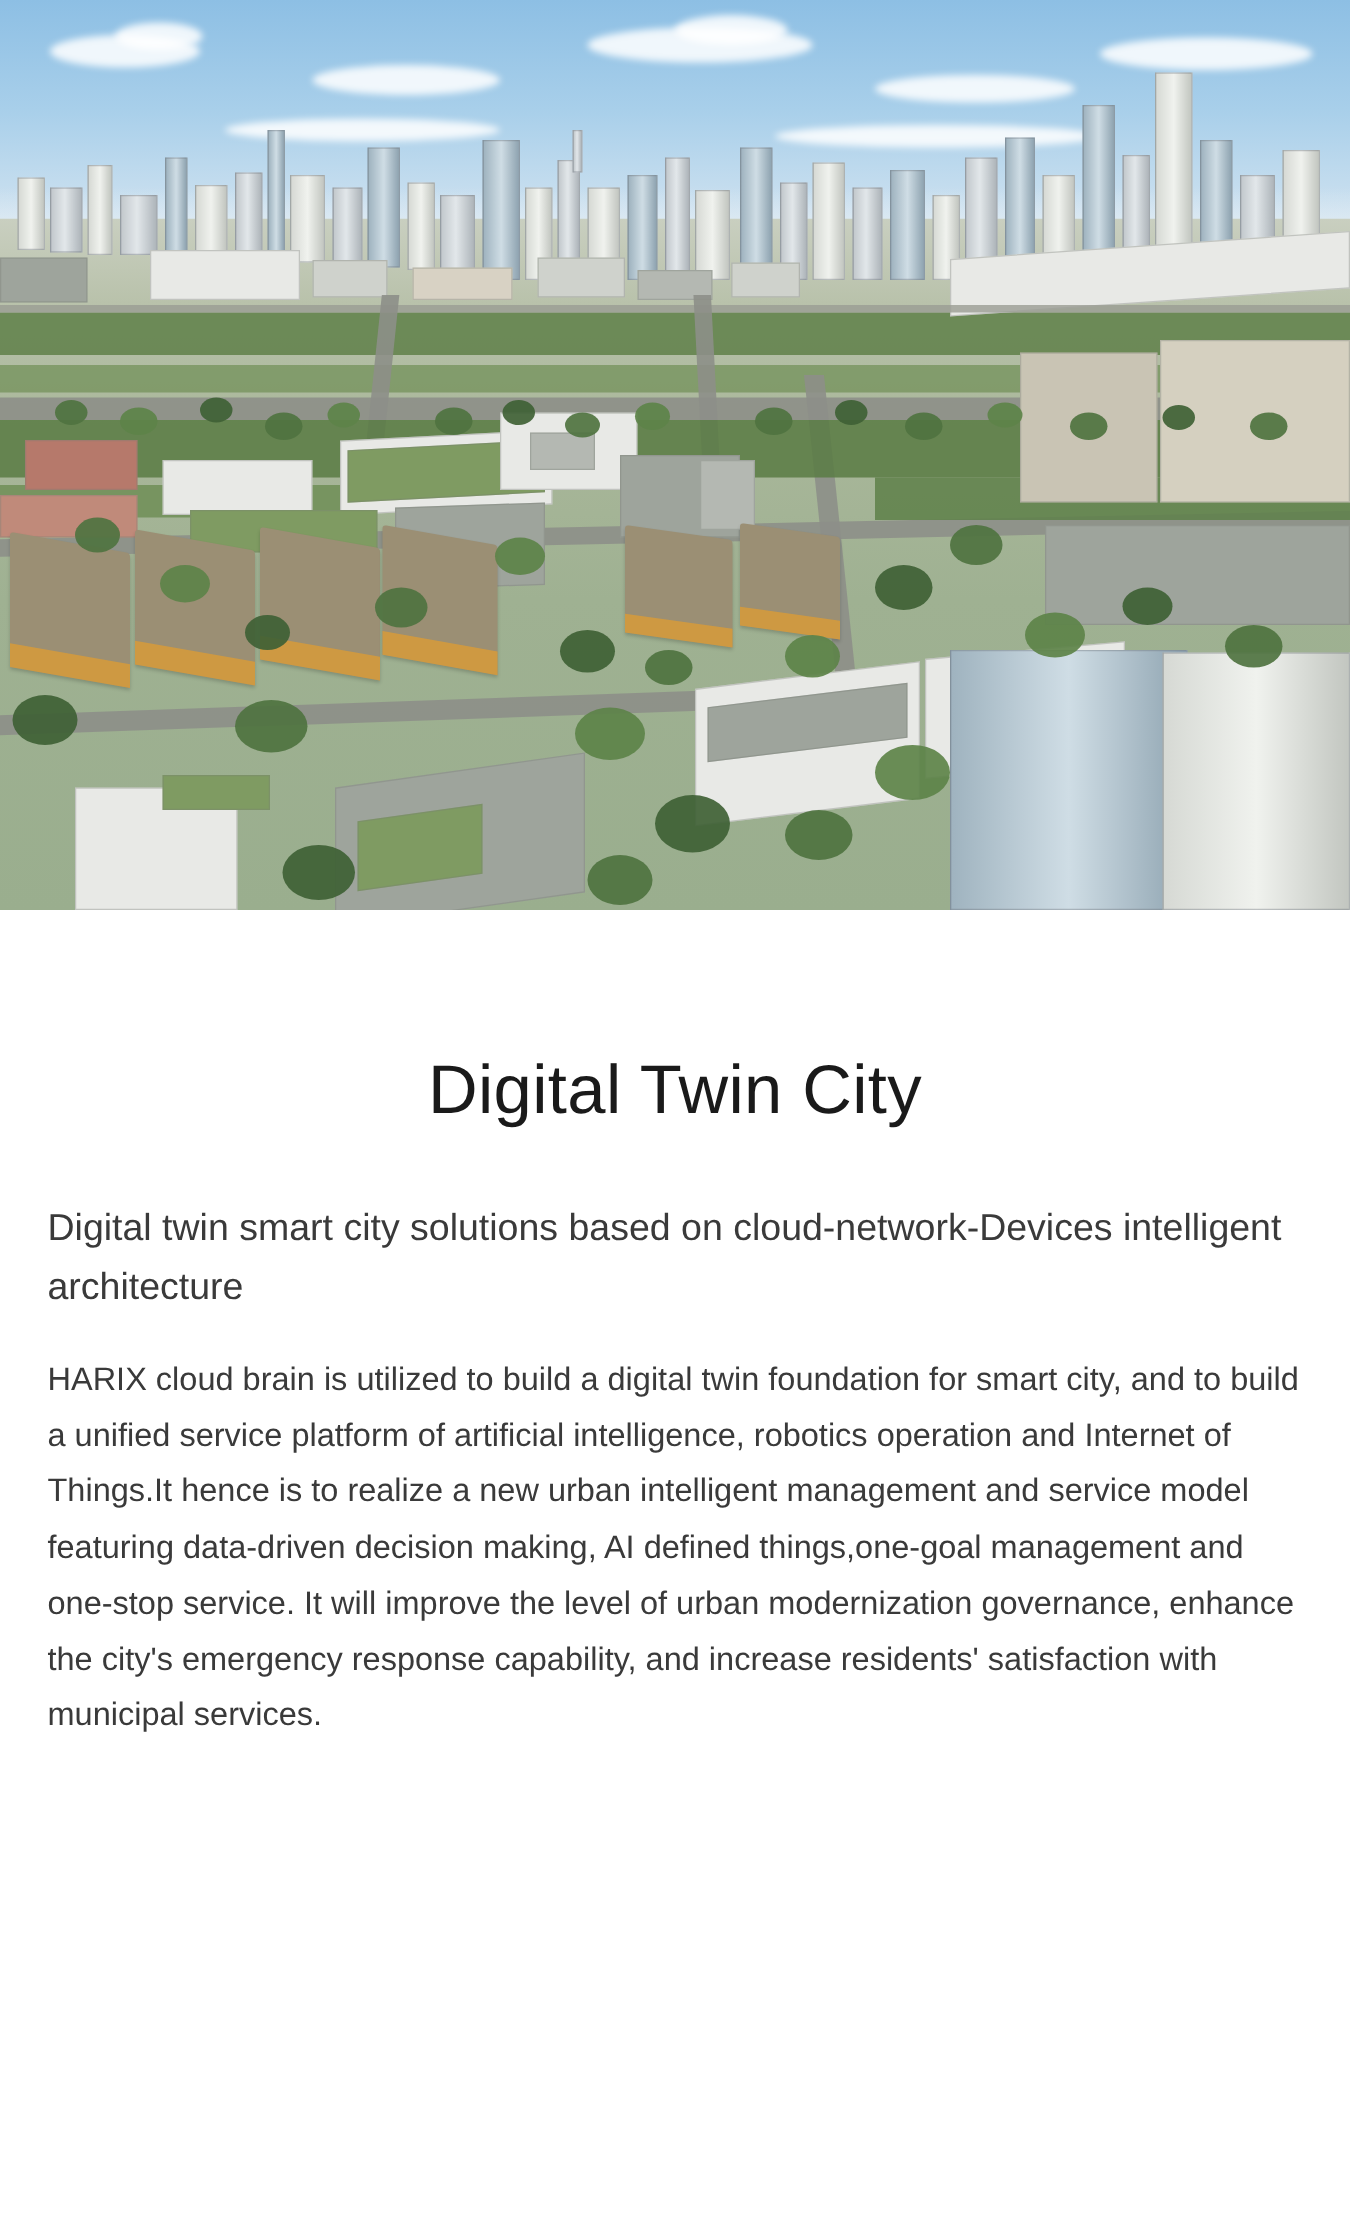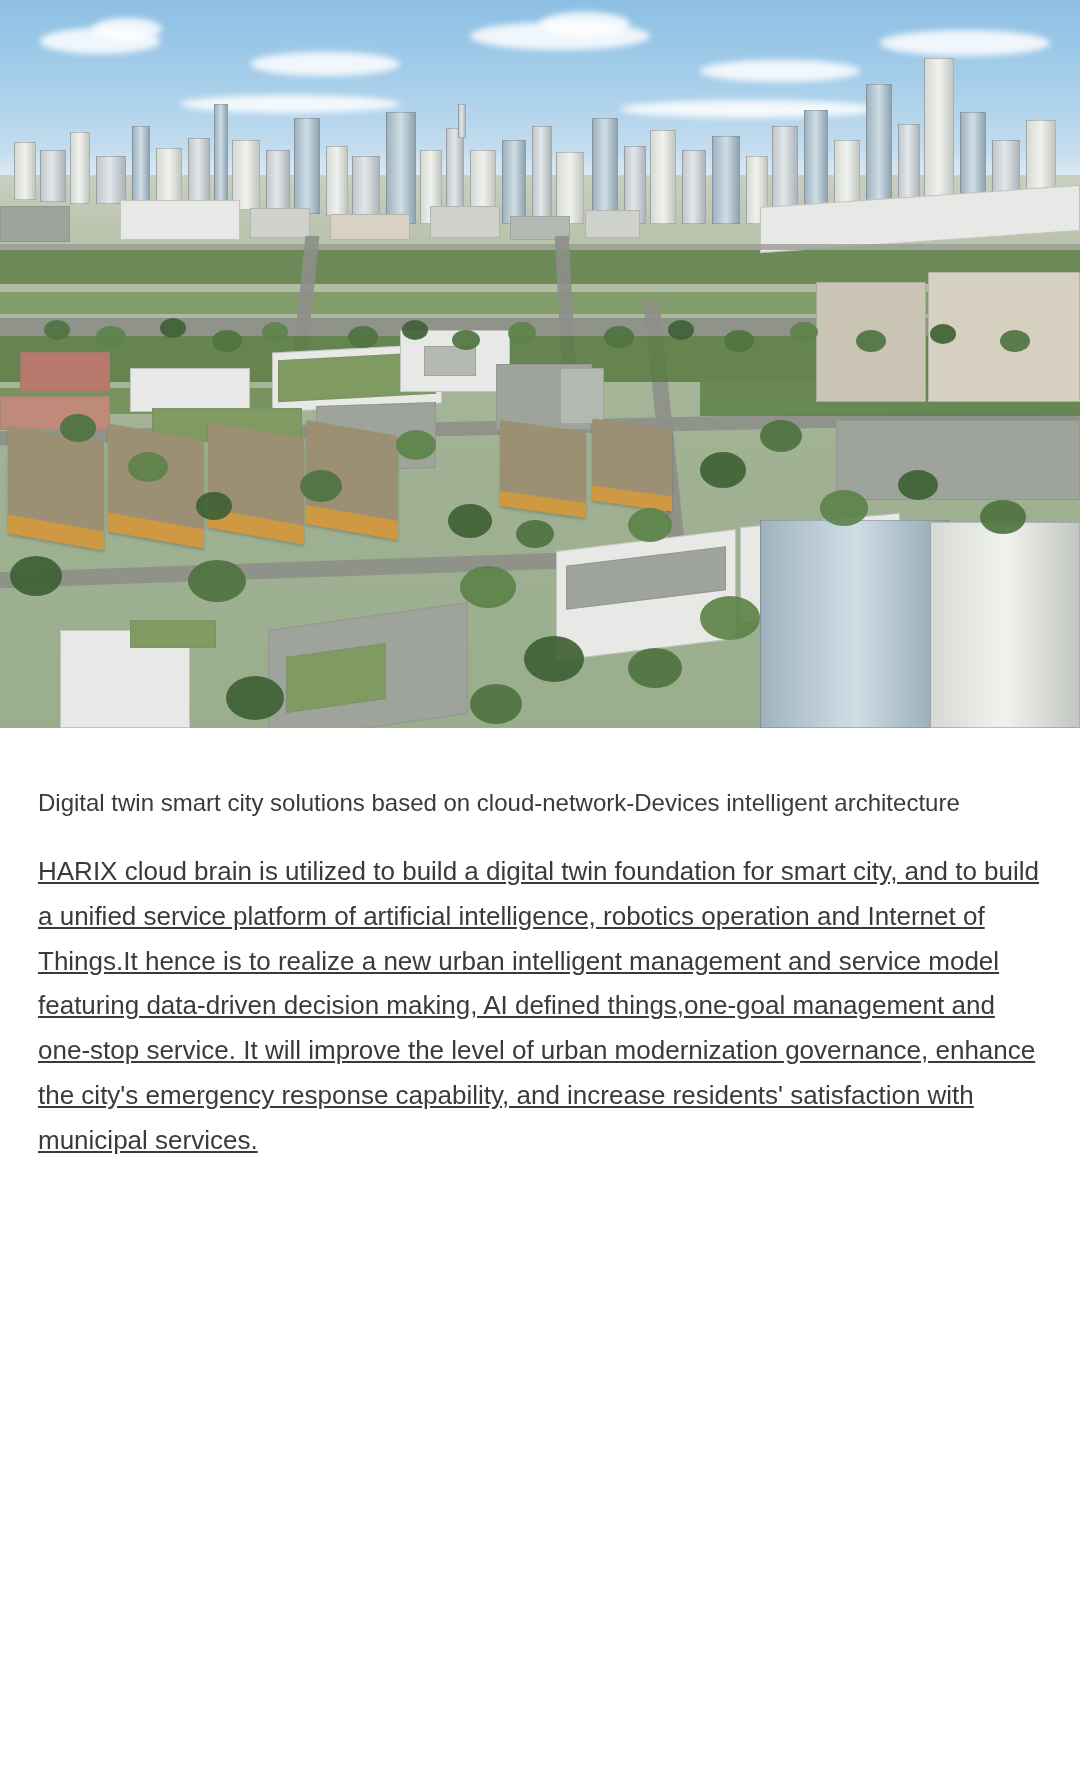--- a/index.html
+++ b/index.html
@@ -138,32 +138,32 @@
   .title {
     text-align: center;
     font-size: 55px;
     font-weight: 400;
     color: #1a1a1a;
     letter-spacing: 0.3px;
     margin: 110px 0 0 0;
     line-height: 1.2;
   }
   .lead {
-    font-size: 24px;
+    font-size: 30px;
     line-height: 1.55;
     color: #3a3a3a;
     margin: 56px 0 0 0;
   }
   .body-text {
     font-size: 26px;
     line-height: 1.72;
     color: #3a3a3a;
     margin: 28px 0 0 0;
   }
-  .body-text p { margin: 0; text-decoration: underline; }
+  .body-text p { margin: 0; }
 </style>
 </head>
 <body>
 
 <div class="page">
 
   <div class="hero">
     <div class="sky"></div>
 
     <div class="cloud" style="left:40px;  top:28px;  width:120px; height:26px;"></div>
@@ -322,20 +322,21 @@
     <div class="tree" style="left:188px; top:560px; width:58px; height:42px;"></div>
     <div class="tree l" style="left:460px; top:566px; width:56px; height:42px;"></div>
     <div class="tree d" style="left:524px; top:636px; width:60px; height:46px;"></div>
     <div class="tree" style="left:628px; top:648px; width:54px; height:40px;"></div>
     <div class="tree l" style="left:700px; top:596px; width:60px; height:44px;"></div>
     <div class="tree d" style="left:226px; top:676px; width:58px; height:44px;"></div>
     <div class="tree" style="left:470px; top:684px; width:52px; height:40px;"></div>
   </div>
 
   <div class="content">
+    <h1 class="title">Digital Twin City</h1>
 
     <p class="lead">Digital twin smart city solutions based on cloud-network-Devices intelligent architecture</p>
 
     <div class="body-text">
       <p>HARIX cloud brain is utilized to build a digital twin foundation for smart city, and to build a unified service platform of artificial intelligence, robotics operation and Internet of Things.It hence is to realize a new urban intelligent management and service model featuring data-driven decision making, AI defined things,one-goal management and one-stop service. It will improve the level of urban modernization governance, enhance the city's emergency response capability, and increase residents' satisfaction with municipal services.</p>
     </div>
   </div>
 
 </div>
 

